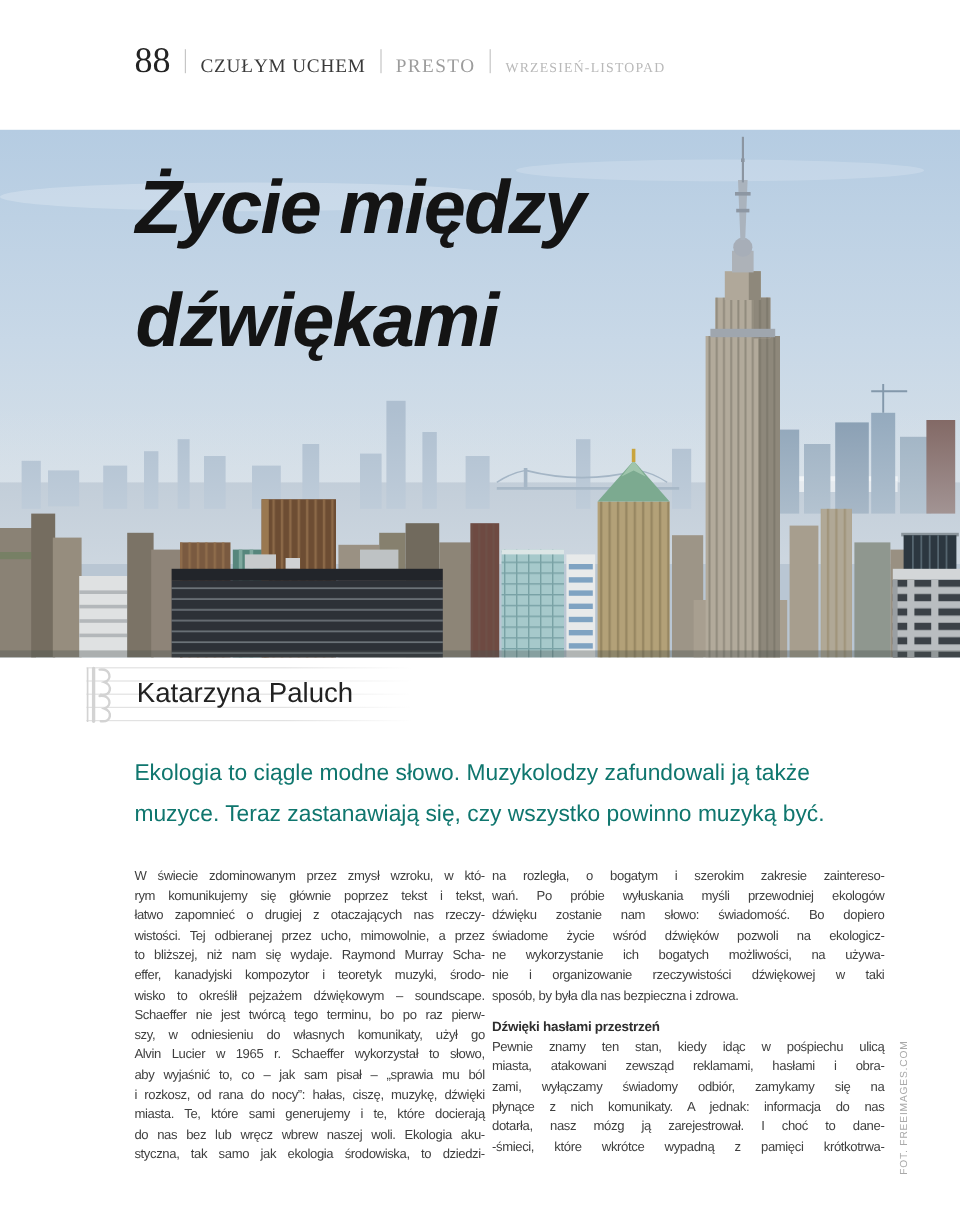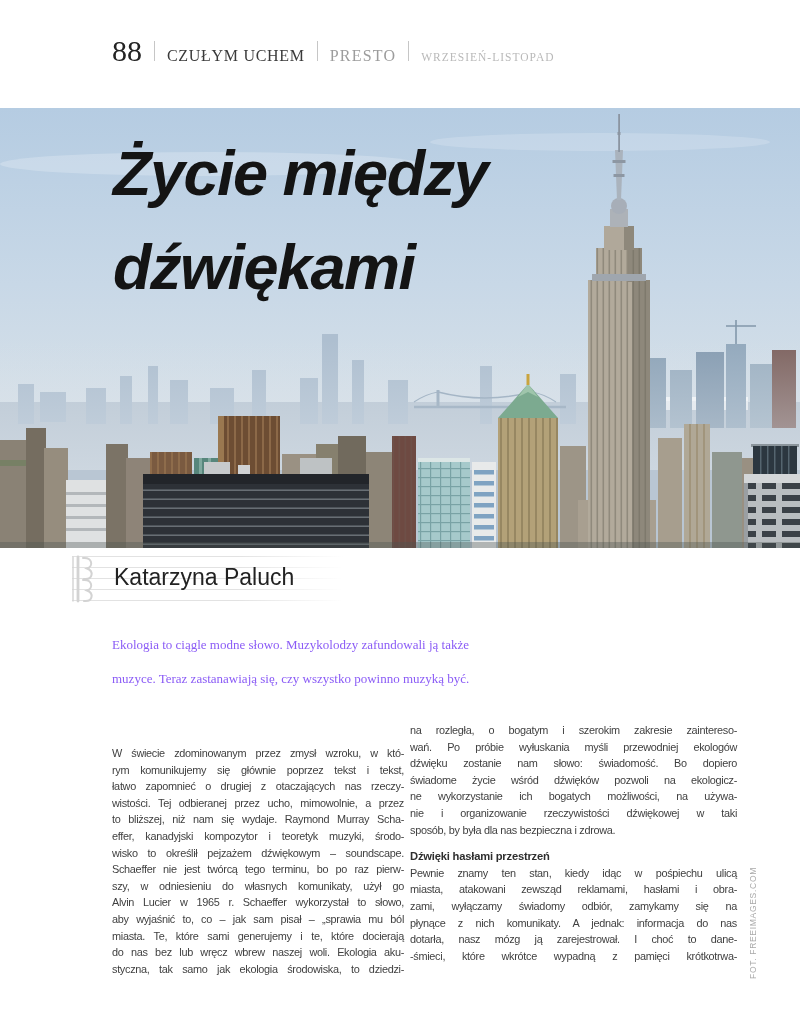--- a/index.html
+++ b/index.html
@@ -25,26 +25,26 @@
   .staff{position:absolute;left:72px;top:4px;width:292px;height:45px;}
   .staff i{position:absolute;left:0;width:100%;height:1px;background:#e2e2e2;}
   .staff i:nth-child(1){top:0;} .staff i:nth-child(2){top:11px;} .staff i:nth-child(3){top:22px;}
   .staff i:nth-child(4){top:33px;} .staff i:nth-child(5){top:44px;}
   .staff::after{content:"";position:absolute;top:-1px;right:-2px;width:130px;height:48px;
         background:linear-gradient(90deg,rgba(255,255,255,0),#ffffff 82%);}
   .clef{position:absolute;left:69px;top:1px;}
   .author{position:absolute;left:114px;top:12px;font-size:23px;color:#222222;}
 
   
-  .lead{position:absolute;left:112px;top:628px;font-size:13px;line-height:33.5px;color:#8b5cf6;font-family:Liberation Serif, serif;}
+  .lead{position:absolute;left:112px;top:628px;font-size:19px;line-height:33.5px;color:#0f766e;}
   .lead .tline{text-align:left;text-align-last:auto;white-space:nowrap;}
 
   
   .col{position:absolute;top:722px;font-size:10.9px;line-height:16.6px;color:#3f3f3f;letter-spacing:-.3px;}
-  .col-left{left:112px;width:292px;margin-top:23px;}
+  .col-left{left:112px;width:292px;}
   .col-right{left:410px;width:327px;}
   .tline{white-space:nowrap;text-align:justify;text-align-last:justify;}
   .no-jl .tline:last-child{text-align-last:left;}
   .bodyhead{font-weight:700;font-size:11.2px;line-height:16.6px;color:#2e2e2e;margin:10px 0 0;letter-spacing:-.2px;}
 
   
   .credit{position:absolute;left:688px;top:918px;width:130px;text-align:center;
           transform:rotate(-90deg);font-size:8.5px;letter-spacing:.7px;color:#a9a9a9;}
 </style>
 </head>
@@ -273,20 +273,21 @@
       <div class="tline">rym komunikujemy się głównie poprzez tekst i tekst,</div>
       <div class="tline">łatwo zapomnieć o drugiej z otaczających nas rzeczy-</div>
       <div class="tline">wistości. Tej odbieranej przez ucho, mimowolnie, a przez</div>
       <div class="tline">to bliższej, niż nam się wydaje. Raymond Murray Scha-</div>
       <div class="tline">effer, kanadyjski kompozytor i teoretyk muzyki, środo-</div>
       <div class="tline">wisko to określił pejzażem dźwiękowym – soundscape.</div>
       <div class="tline">Schaeffer nie jest twórcą tego terminu, bo po raz pierw-</div>
       <div class="tline">szy, w odniesieniu do własnych komunikaty, użył go</div>
       <div class="tline">Alvin Lucier w 1965 r. Schaeffer wykorzystał to słowo,</div>
       <div class="tline">aby wyjaśnić to, co – jak sam pisał – „sprawia mu ból</div>
+      <div class="tline">i rozkosz, od rana do nocy”: hałas, ciszę, muzykę, dźwięki</div>
       <div class="tline">miasta. Te, które sami generujemy i te, które docierają</div>
       <div class="tline">do nas bez lub wręcz wbrew naszej woli. Ekologia aku-</div>
       <div class="tline">styczna, tak samo jak ekologia środowiska, to dziedzi-</div>
     </div>
 
   <div class="col col-right">
     <div class="no-jl">
         <div class="tline">na rozległa, o bogatym i szerokim zakresie zaintereso-</div>
         <div class="tline">wań. Po próbie wyłuskania myśli przewodniej ekologów</div>
         <div class="tline">dźwięku zostanie nam słowo: świadomość. Bo dopiero</div>

